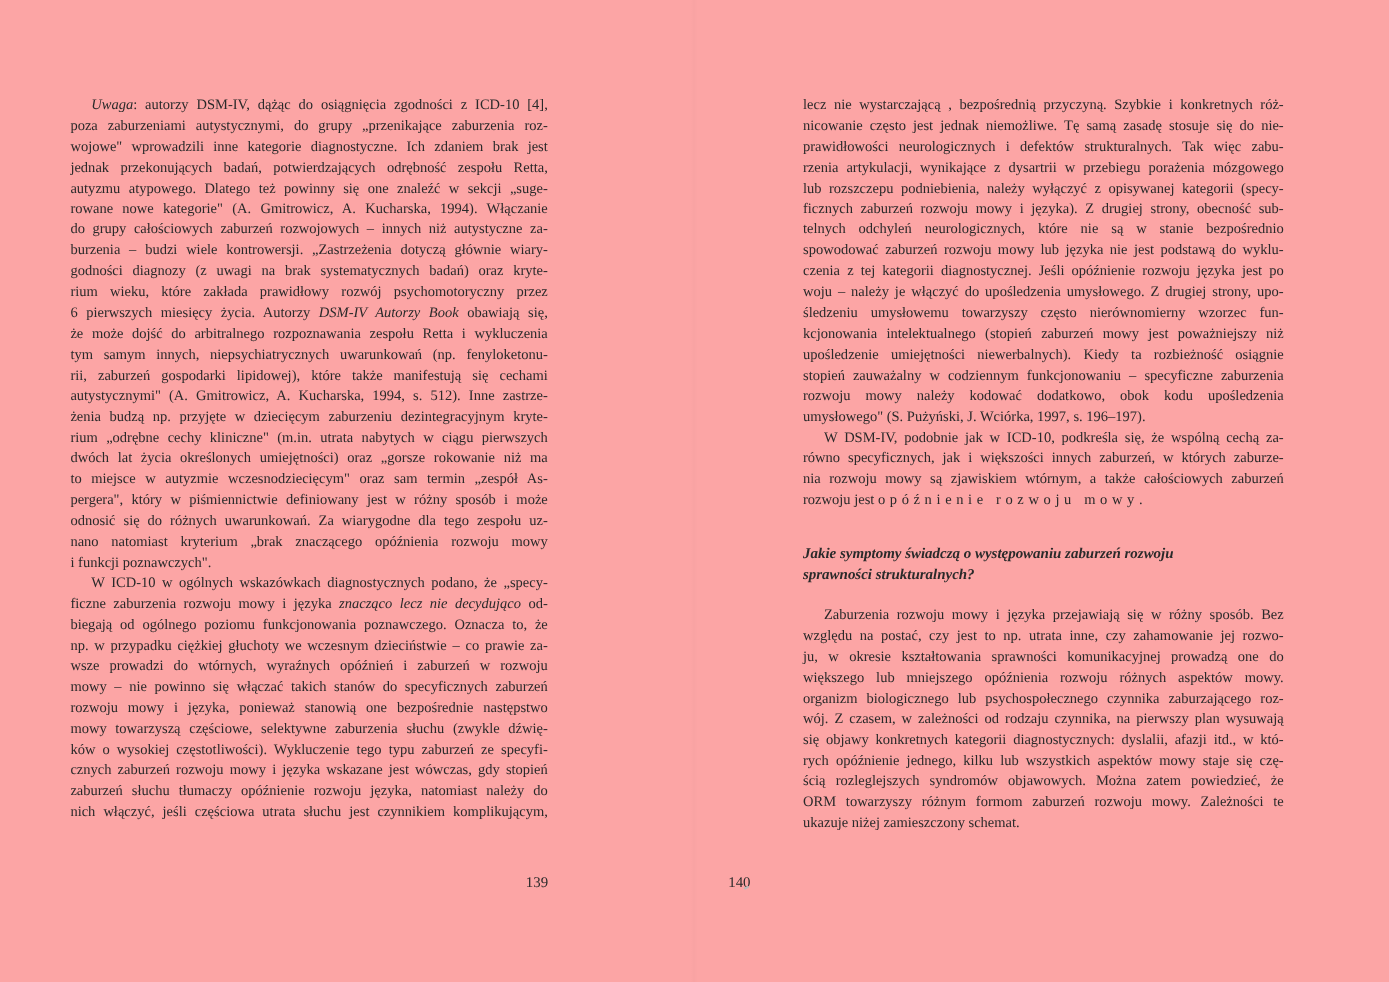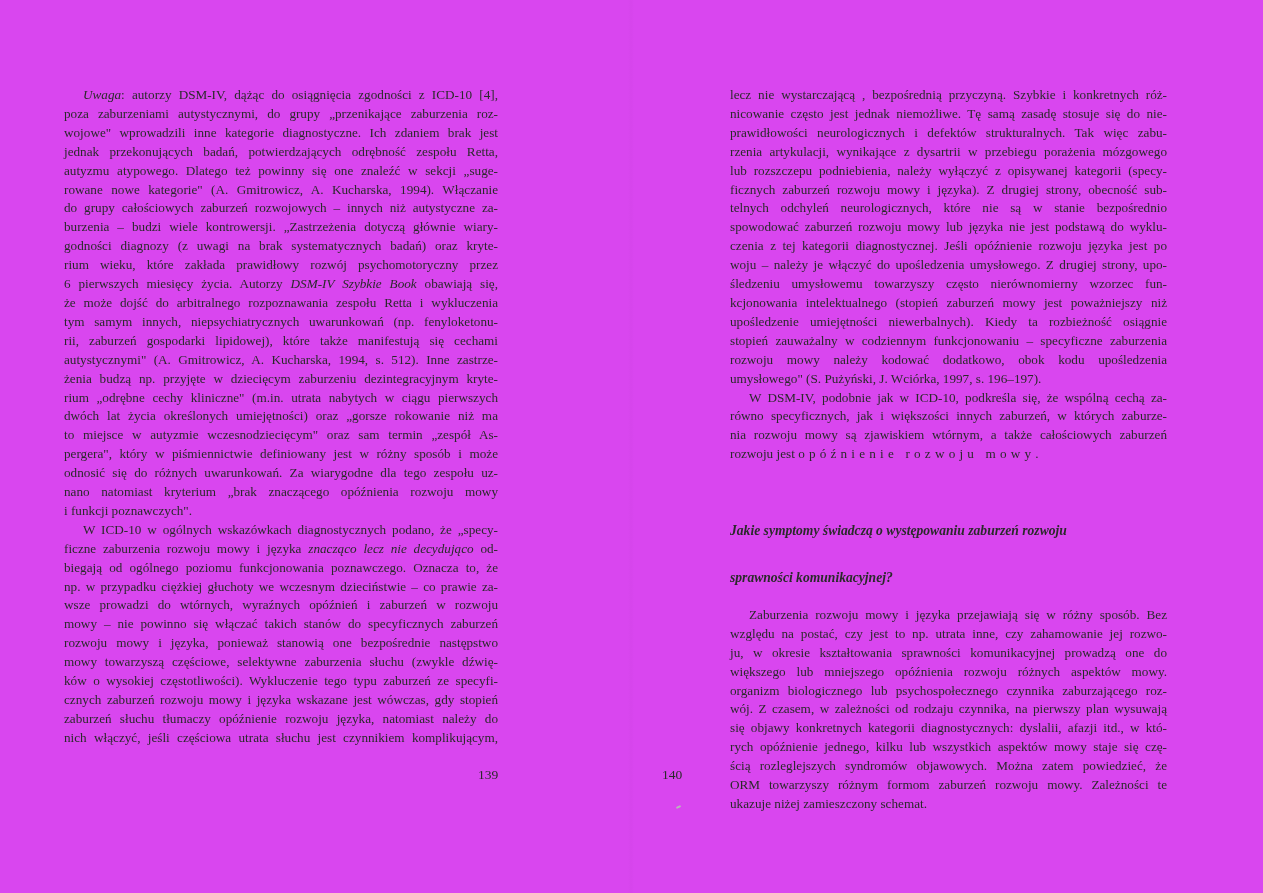--- a/index.html
+++ b/index.html
@@ -11,21 +11,21 @@
       width: 1263px;
       height: 893px;
       position: relative;
       overflow: hidden;
       font-family: "Liberation Serif", "DejaVu Serif", serif;
       color: #2a2a2a;
     }
     .spread {
       position: absolute;
       inset: 0;
-      background: #d946ef;
+      background: #fca5a5;
     }
     .page {
       position: absolute;
       top: 0;
       height: 893px;
     }
     .page.left { left: 0; width: 631px; }
     .page.right { left: 631px; width: 632px; }
 
     .text-block {
@@ -62,26 +62,26 @@
     .ital { font-style: italic; }
     .spaced { letter-spacing: 4.2px; }
 
     .heading {
       font-weight: bold;
       font-style: italic;
       font-size: 13.6px;
       line-height: 18.9px;
       margin: 0;
     }
-    .heading .line { text-align-last: left; margin-top: 28px; }
+    .heading .line { text-align-last: left; }
 
     .page-number {
       position: absolute;
       font-size: 13.5px;
-      top: 767px;
+      top: 794px;
       text-align: right;
     }
     .page.left .page-number { left: 478px; }
     .page.right .page-number { left: 31px; }
 
     .scan-mark {
       position: absolute;
       width: 5px;
       height: 2px;
       background: #b8b8b8;
@@ -111,21 +111,21 @@
           <span class="line" style="text-indent: 19px;"><span class="ital">Uwaga</span><span>: autorzy DSM-IV, dążąc do osiągnięcia zgodności z ICD-10 [4],</span></span>
           <span class="line">poza zaburzeniami autystycznymi, do grupy „przenikające zaburzenia roz-</span>
           <span class="line">wojowe" wprowadzili inne kategorie diagnostyczne. Ich zdaniem brak jest</span>
           <span class="line">jednak przekonujących badań, potwierdzających odrębność zespołu Retta,</span>
           <span class="line">autyzmu atypowego. Dlatego też powinny się one znaleźć w sekcji „suge-</span>
           <span class="line">rowane nowe kategorie" (A. Gmitrowicz, A. Kucharska, 1994). Włączanie</span>
           <span class="line">do grupy całościowych zaburzeń rozwojowych – innych niż autystyczne za-</span>
           <span class="line">burzenia – budzi wiele kontrowersji. „Zastrzeżenia dotyczą głównie wiary-</span>
           <span class="line">godności diagnozy (z uwagi na brak systematycznych badań) oraz kryte-</span>
           <span class="line">rium wieku, które zakłada prawidłowy rozwój psychomotoryczny przez</span>
-          <span class="line"><span>6 pierwszych miesięcy życia. Autorzy </span><span class="ital">DSM-IV Szybkie Book</span><span> obawiają się,</span></span>
+          <span class="line"><span>6 pierwszych miesięcy życia. Autorzy </span><span class="ital">DSM-IV Autorzy Book</span><span> obawiają się,</span></span>
           <span class="line">że może dojść do arbitralnego rozpoznawania zespołu Retta i wykluczenia</span>
           <span class="line">tym samym innych, niepsychiatrycznych uwarunkowań (np. fenyloketonu-</span>
           <span class="line">rii, zaburzeń gospodarki lipidowej), które także manifestują się cechami</span>
           <span class="line">autystycznymi" (A. Gmitrowicz, A. Kucharska, 1994, s. 512). Inne zastrze-</span>
           <span class="line">żenia budzą np. przyjęte w dziecięcym zaburzeniu dezintegracyjnym kryte-</span>
           <span class="line">rium „odrębne cechy kliniczne" (m.in. utrata nabytych w ciągu pierwszych</span>
           <span class="line">dwóch lat życia określonych umiejętności) oraz „gorsze rokowanie niż ma</span>
           <span class="line">to miejsce w autyzmie wczesnodziecięcym" oraz sam termin „zespół As-</span>
           <span class="line">pergera", który w piśmiennictwie definiowany jest w różny sposób i może</span>
           <span class="line">odnosić się do różnych uwarunkowań. Za wiarygodne dla tego zespołu uz-</span>
@@ -174,21 +174,21 @@
           <div class="para">
             <span class="line" style="text-indent: 19px;">W DSM-IV, podobnie jak w ICD-10, podkreśla się, że wspólną cechą za-</span>
             <span class="line">równo specyficznych, jak i większości innych zaburzeń, w których zaburze-</span>
             <span class="line">nia rozwoju mowy są zjawiskiem wtórnym, a także całościowych zaburzeń</span>
             <span class="line last"><span>rozwoju jest </span><span class="spaced">opóźnienie rozwoju mowy</span><span>.</span></span>
           </div>
         </div>
       <div style="height:30px"></div>
       <div class="heading" id="right-heading">
           <span class="line">Jakie symptomy świadczą o występowaniu zaburzeń rozwoju</span>
-          <span class="line">sprawności komunikacyjnej?</span>
+          <span class="line">sprawności strukturalnych?</span>
         </div>
       <div style="height:18px"></div>
       <div id="right-after">
           <div class="para">
             <span class="line" style="text-indent: 19px;">Zaburzenia rozwoju mowy i języka przejawiają się w różny sposób. Bez</span>
             <span class="line">względu na postać, czy jest to np. utrata inne, czy zahamowanie jej rozwo-</span>
             <span class="line">ju, w okresie kształtowania sprawności komunikacyjnej prowadzą one do</span>
             <span class="line">większego lub mniejszego opóźnienia rozwoju różnych aspektów mowy.</span>
             <span class="line">organizm biologicznego lub psychospołecznego czynnika zaburzającego roz-</span>
             <span class="line">wój. Z czasem, w zależności od rodzaju czynnika, na pierwszy plan wysuwają</span>

